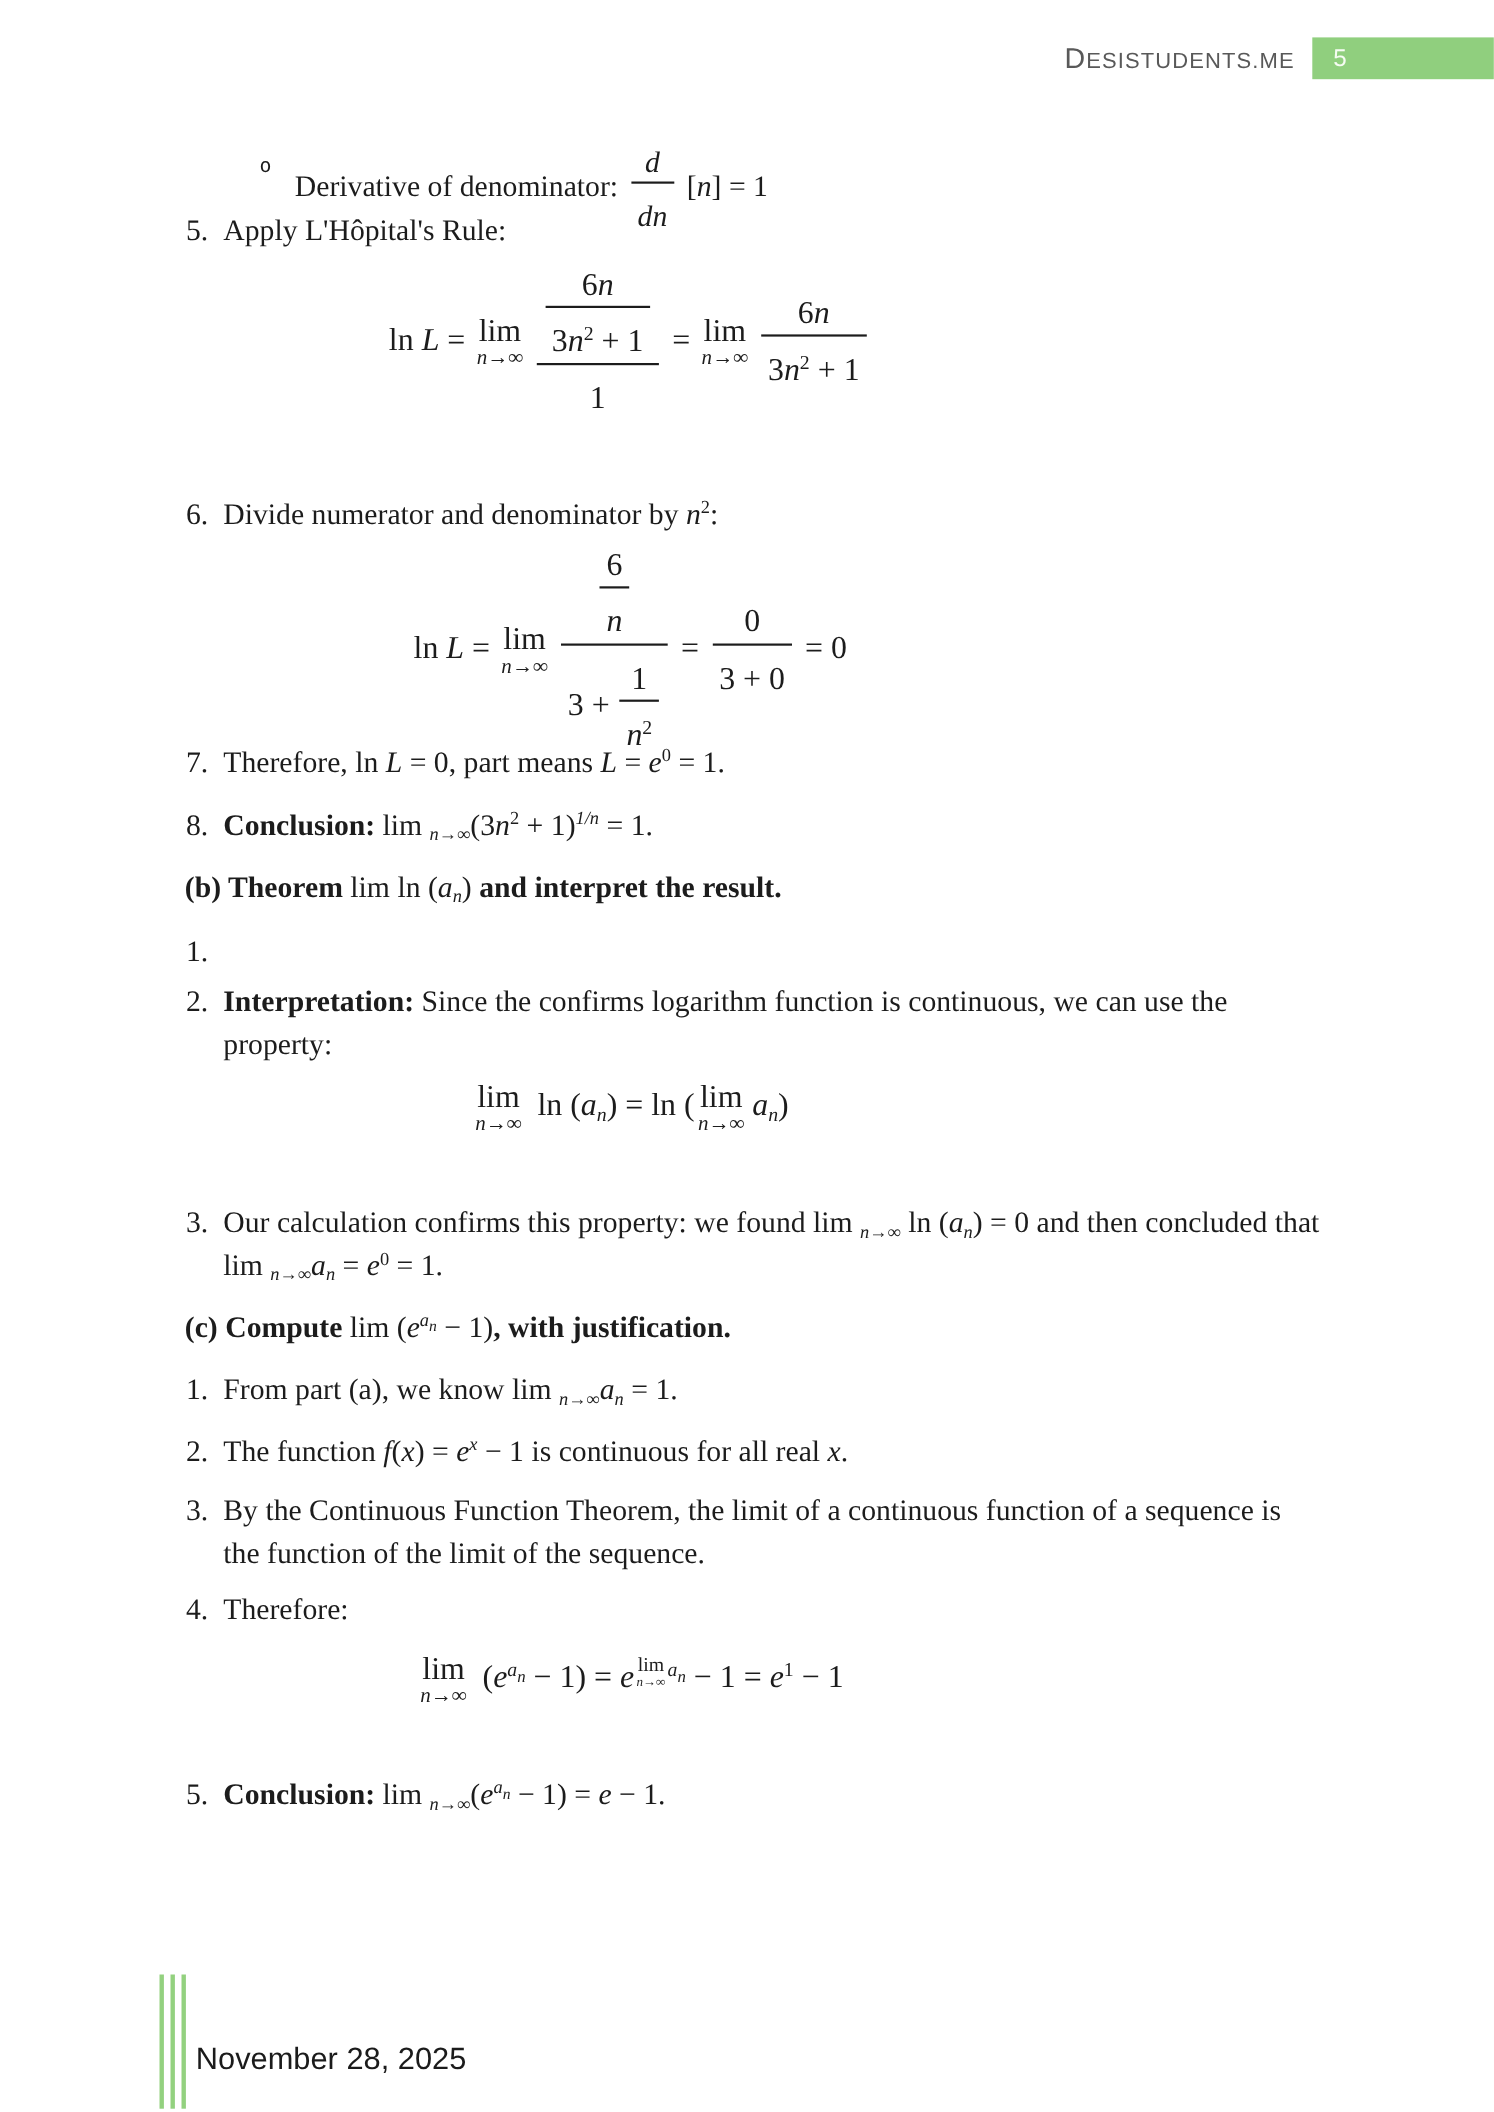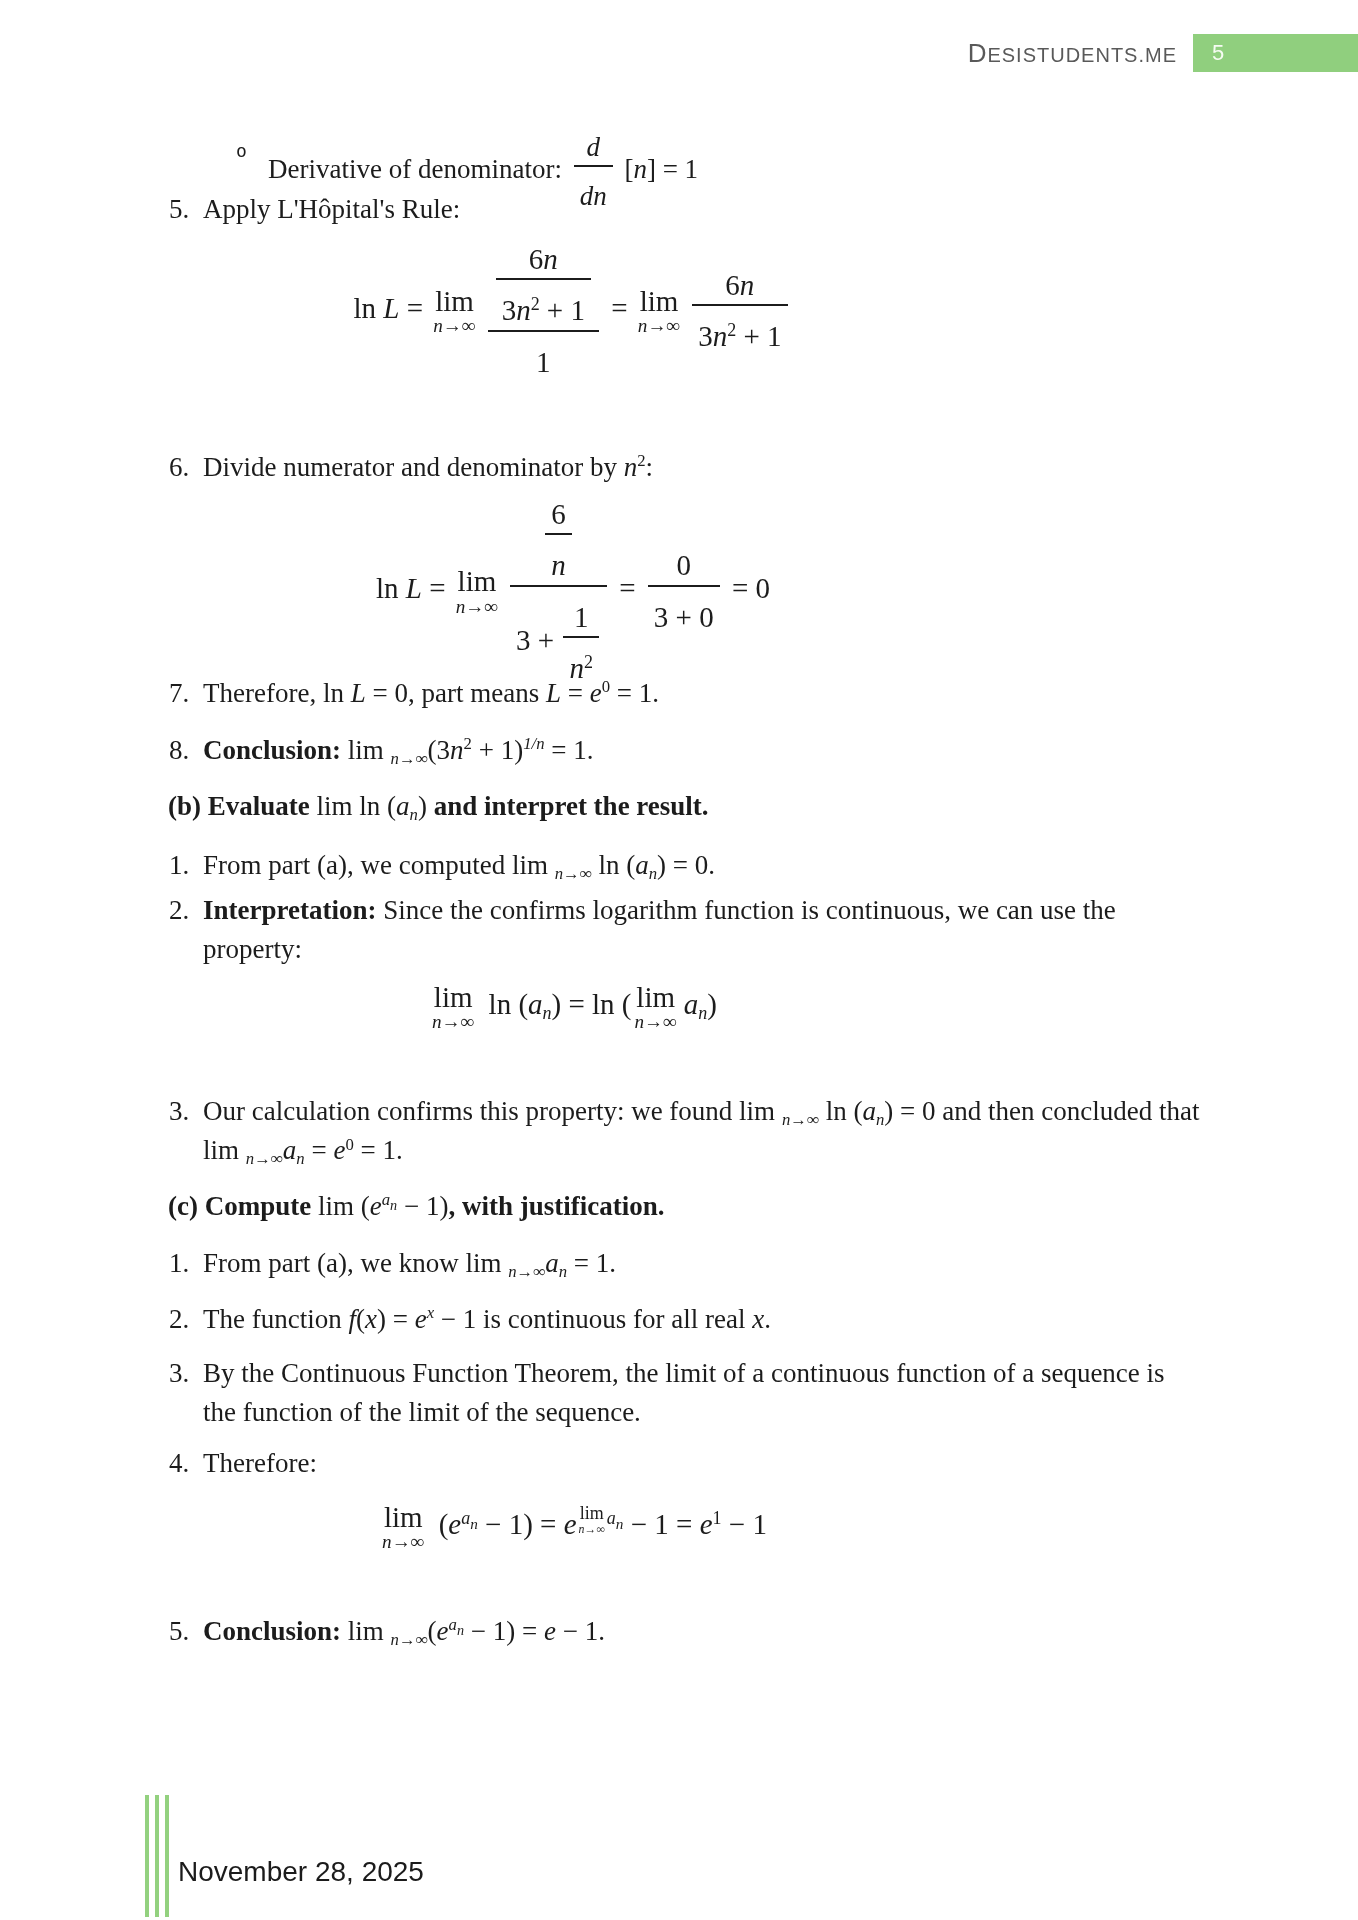--- a/index.html
+++ b/index.html
@@ -86,26 +86,25 @@
       <span class="num">7.</span>
       <span><span>Therefore, ln </span><span class="rv">L</span><span> = 0, part means </span><span class="rv">L</span><span> = </span><span class="rv">e</span><sup>0</sup><span> = 1.</span></span>
     </div>
 
     <div class="line" style="top:731px;">
       <span class="num">8.</span>
       <span><span class="rb">Conclusion: </span><span>lim </span><sub>n→∞</sub><span>(3</span><span class="rv">n</span><sup>2</sup><span> + 1)</span><sup class="rv">1/n</sup><span> = 1.</span></span>
     </div>
 
     <div class="line phead" style="top:787px;">
-      <span><span class="rb">(b) Evaluate </span><span>lim ln (</span><span class="rv">a</span><sub>n</sub><span>) </span><span class="rb">and interpret the result.</span></span>
+      <span><span class="rb">(b) Theorem </span><span>lim ln (</span><span class="rv">a</span><sub>n</sub><span>) </span><span class="rb">and interpret the result.</span></span>
     </div>
 
     <div class="line" style="top:846px;">
       <span class="num">1.</span>
-      <span><span>From part (a), we computed lim </span><sub>n→∞</sub><span> ln (</span><span class="rv">a</span><sub>n</sub><span>) = 0.</span></span>
     </div>
 
     <div class="line" style="top:891px;">
       <span class="num">2.</span>
       <span><span class="rb">Interpretation: </span><span>Since the confirms logarithm function is continuous, we can use the property:</span></span>
     </div>
 
     <div class="eq" style="top:982px;">
       <span><span class="limstack"><span class="op">lim</span><span class="ls">n→∞</span></span><span> ln (</span><span class="rv">a</span><sub>n</sub><span>) = ln (</span><span class="limstack"><span class="op">lim</span><span class="ls">n→∞</span></span><span class="rv">a</span><sub>n</sub><span>)</span></span>
     </div>

